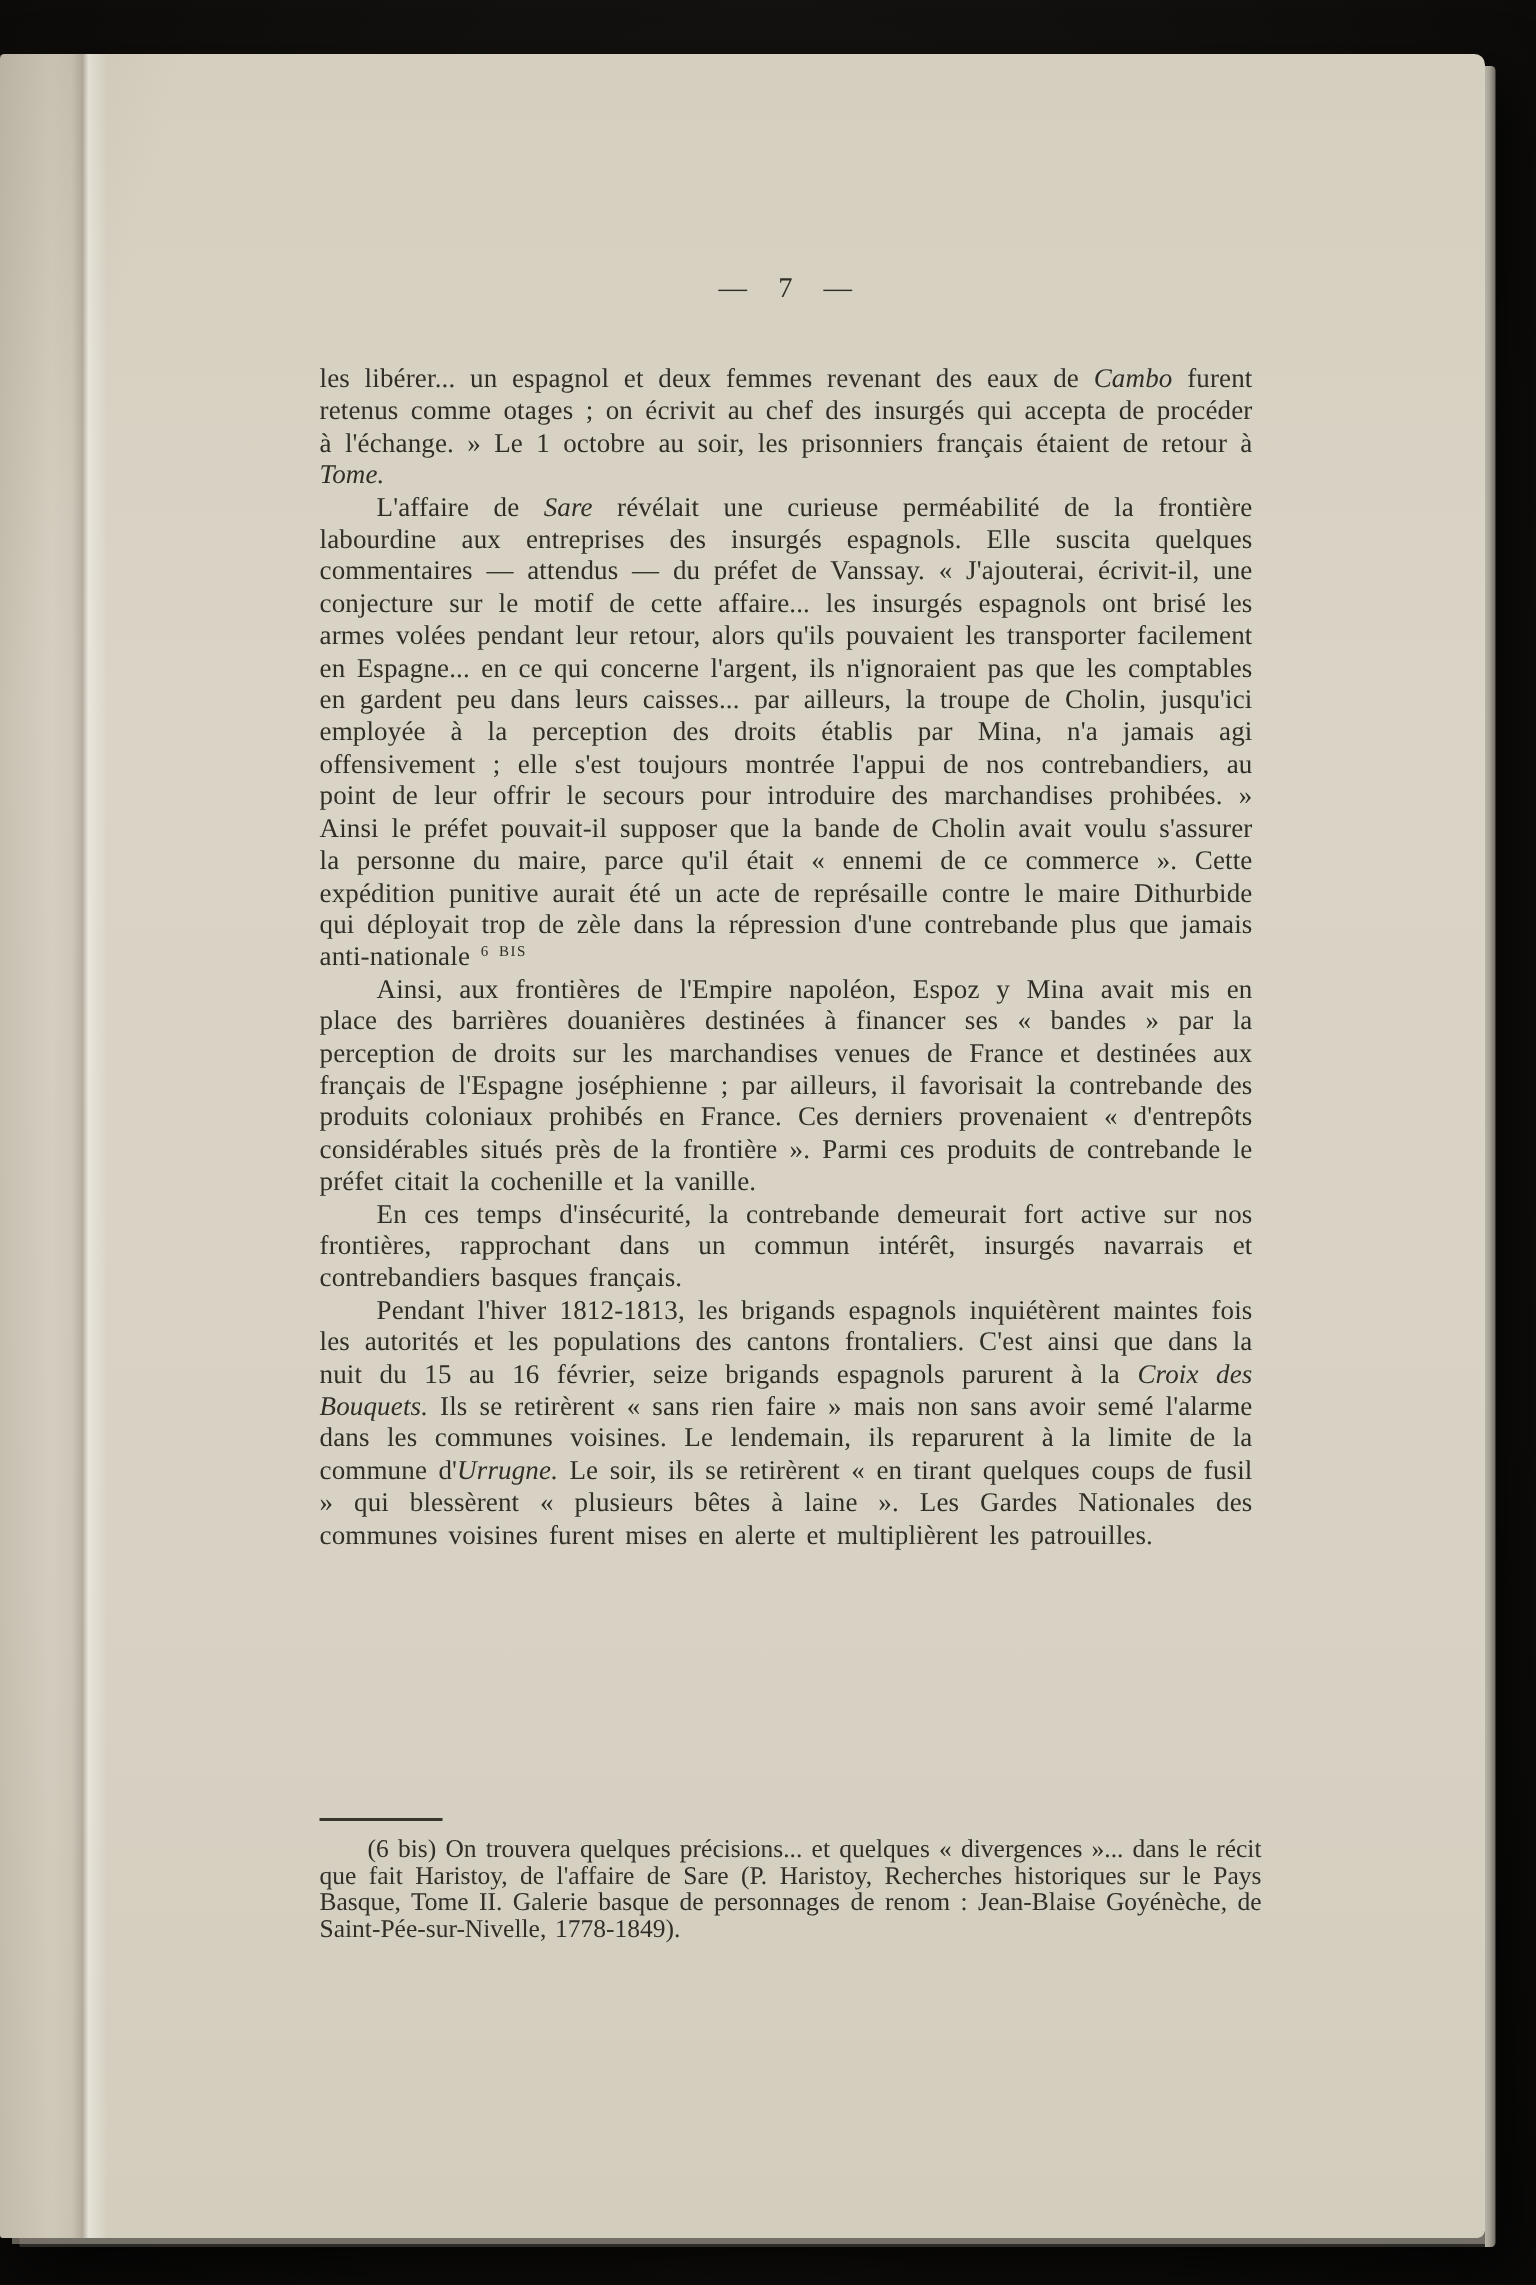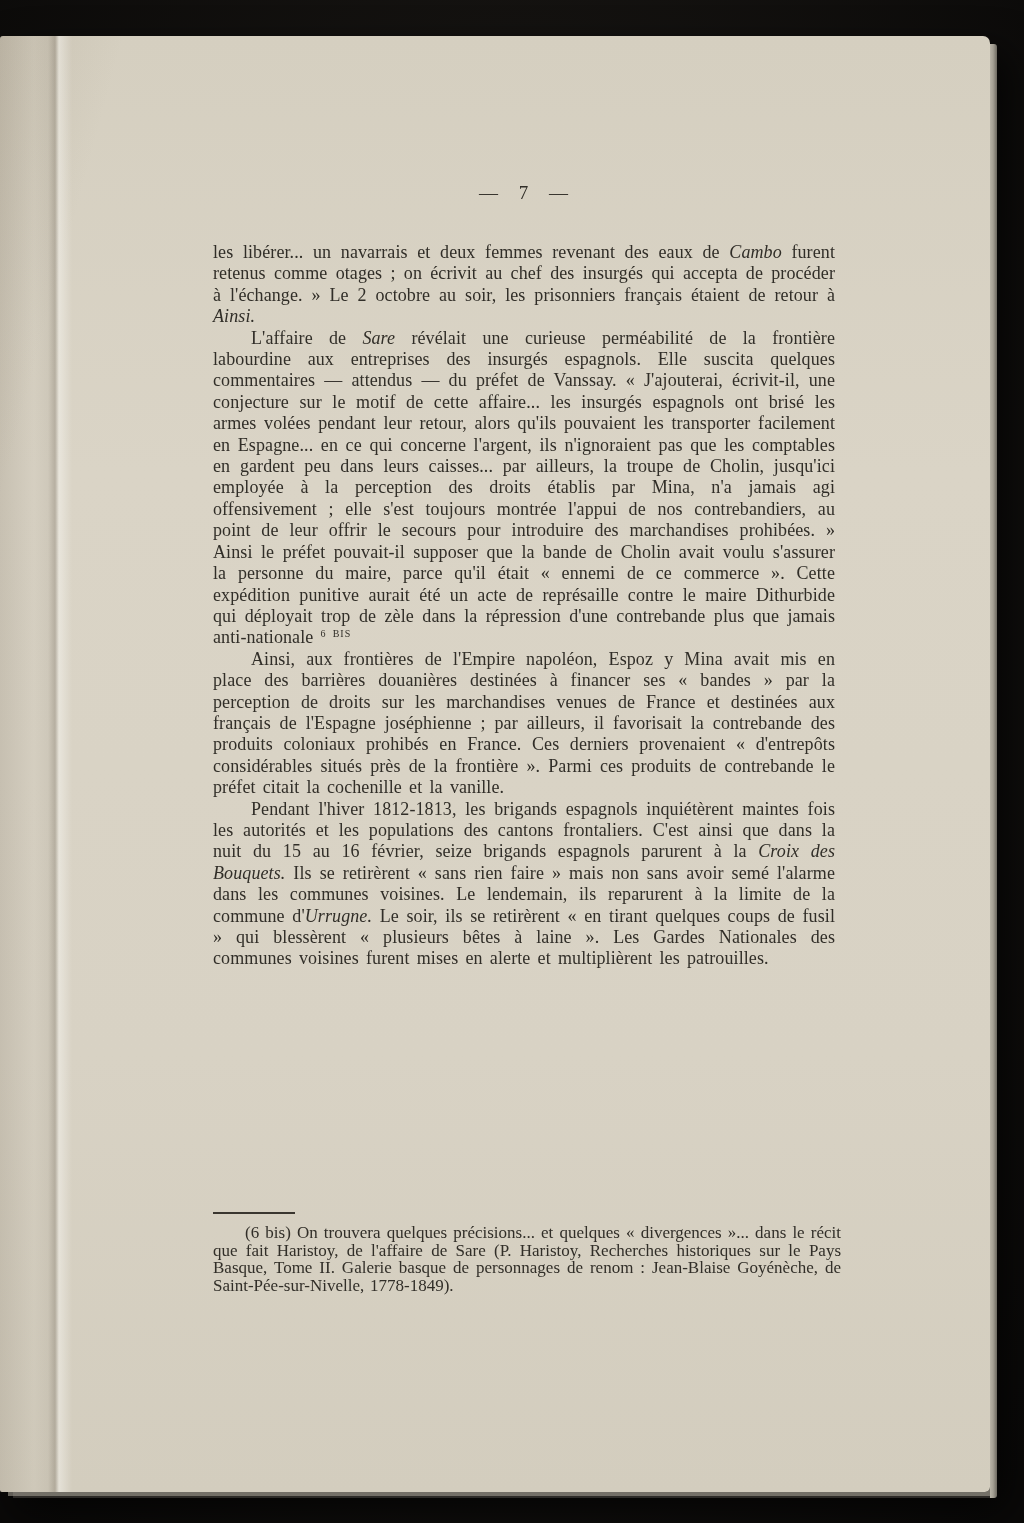--- a/index.html
+++ b/index.html
@@ -106,23 +106,24 @@
 <body>
 
 <div class="photo">
   <div class="page">
     <div class="fore-edge"></div>
     <div class="gutter"></div>
 
     <div class="page-number">— 7 —</div>
 
     <div class="text-block">
-        <p class="para"><span>les libérer... un navarrais et deux femmes revenant des eaux de </span><i>Cambo</i><span> furent retenus comme otages ; on écrivit au chef des insurgés qui accepta de procéder à l'échange. » Le 2 octobre au soir, les prisonniers français étaient de retour à </span><i>Ainsi.</i></p>
+        <p class="para"><span>les libérer... un espagnol et deux femmes revenant des eaux de </span><i>Cambo</i><span> furent retenus comme otages ; on écrivit au chef des insurgés qui accepta de procéder à l'échange. » Le 1 octobre au soir, les prisonniers français étaient de retour à </span><i>Tome.</i></p>
         <p class="para indent"><span>L'affaire de </span><i>Sare</i><span> révélait une curieuse perméabilité de la frontière labourdine aux entreprises des insurgés espagnols. Elle suscita quelques commentaires — attendus — du préfet de Vanssay. « J'ajouterai, écrivit-il, une conjecture sur le motif de cette affaire... les insurgés espagnols ont brisé les armes volées pendant leur retour, alors qu'ils pouvaient les transporter facilement en Espagne... en ce qui concerne l'argent, ils n'ignoraient pas que les comptables en gardent peu dans leurs caisses... par ailleurs, la troupe de Cholin, jusqu'ici employée à la perception des droits établis par Mina, n'a jamais agi offensivement ; elle s'est toujours montrée l'appui de nos contrebandiers, au point de leur offrir le secours pour introduire des marchandises prohibées. » Ainsi le préfet pouvait-il supposer que la bande de Cholin avait voulu s'assurer la personne du maire, parce qu'il était « ennemi de ce commerce ». Cette expédition punitive aurait été un acte de représaille contre le maire Dithurbide qui déployait trop de zèle dans la répression d'une contrebande plus que jamais anti-nationale </span><sup class="fnref">6 BIS</sup></p>
         <p class="para indent"><span>Ainsi, aux frontières de l'Empire napoléon, Espoz y Mina avait mis en place des barrières douanières destinées à financer ses « bandes » par la perception de droits sur les marchandises venues de France et destinées aux français de l'Espagne joséphienne ; par ailleurs, il favorisait la contrebande des produits coloniaux prohibés en France. Ces derniers provenaient « d'entrepôts considérables situés près de la frontière ». Parmi ces produits de contrebande le préfet citait la cochenille et la vanille.</span></p>
+        <p class="para indent"><span>En ces temps d'insécurité, la contrebande demeurait fort active sur nos frontières, rapprochant dans un commun intérêt, insurgés navarrais et contrebandiers basques français.</span></p>
         <p class="para indent"><span>Pendant l'hiver 1812-1813, les brigands espagnols inquiétèrent maintes fois les autorités et les populations des cantons frontaliers. C'est ainsi que dans la nuit du 15 au 16 février, seize brigands espagnols parurent à la </span><i>Croix des Bouquets.</i><span> Ils se retirèrent « sans rien faire » mais non sans avoir semé l'alarme dans les communes voisines. Le lendemain, ils reparurent à la limite de la commune d'</span><i>Urrugne.</i><span> Le soir, ils se retirèrent « en tirant quelques coups de fusil » qui blessèrent « plusieurs bêtes à laine ». Les Gardes Nationales des communes voisines furent mises en alerte et multiplièrent les patrouilles.</span></p>
       </div>
 
     <div class="footnote-block">
       <div class="footnote-rule"></div>
       <p class="footnote-text">(6 bis) On trouvera quelques précisions... et quelques « divergences »... dans le récit que fait Haristoy, de l'affaire de Sare (P. Haristoy, Recherches historiques sur le Pays Basque, Tome II. Galerie basque de personnages de renom : Jean-Blaise Goyénèche, de Saint-Pée-sur-Nivelle, 1778-1849).</p>
     </div>
   </div>
 </div>
 

